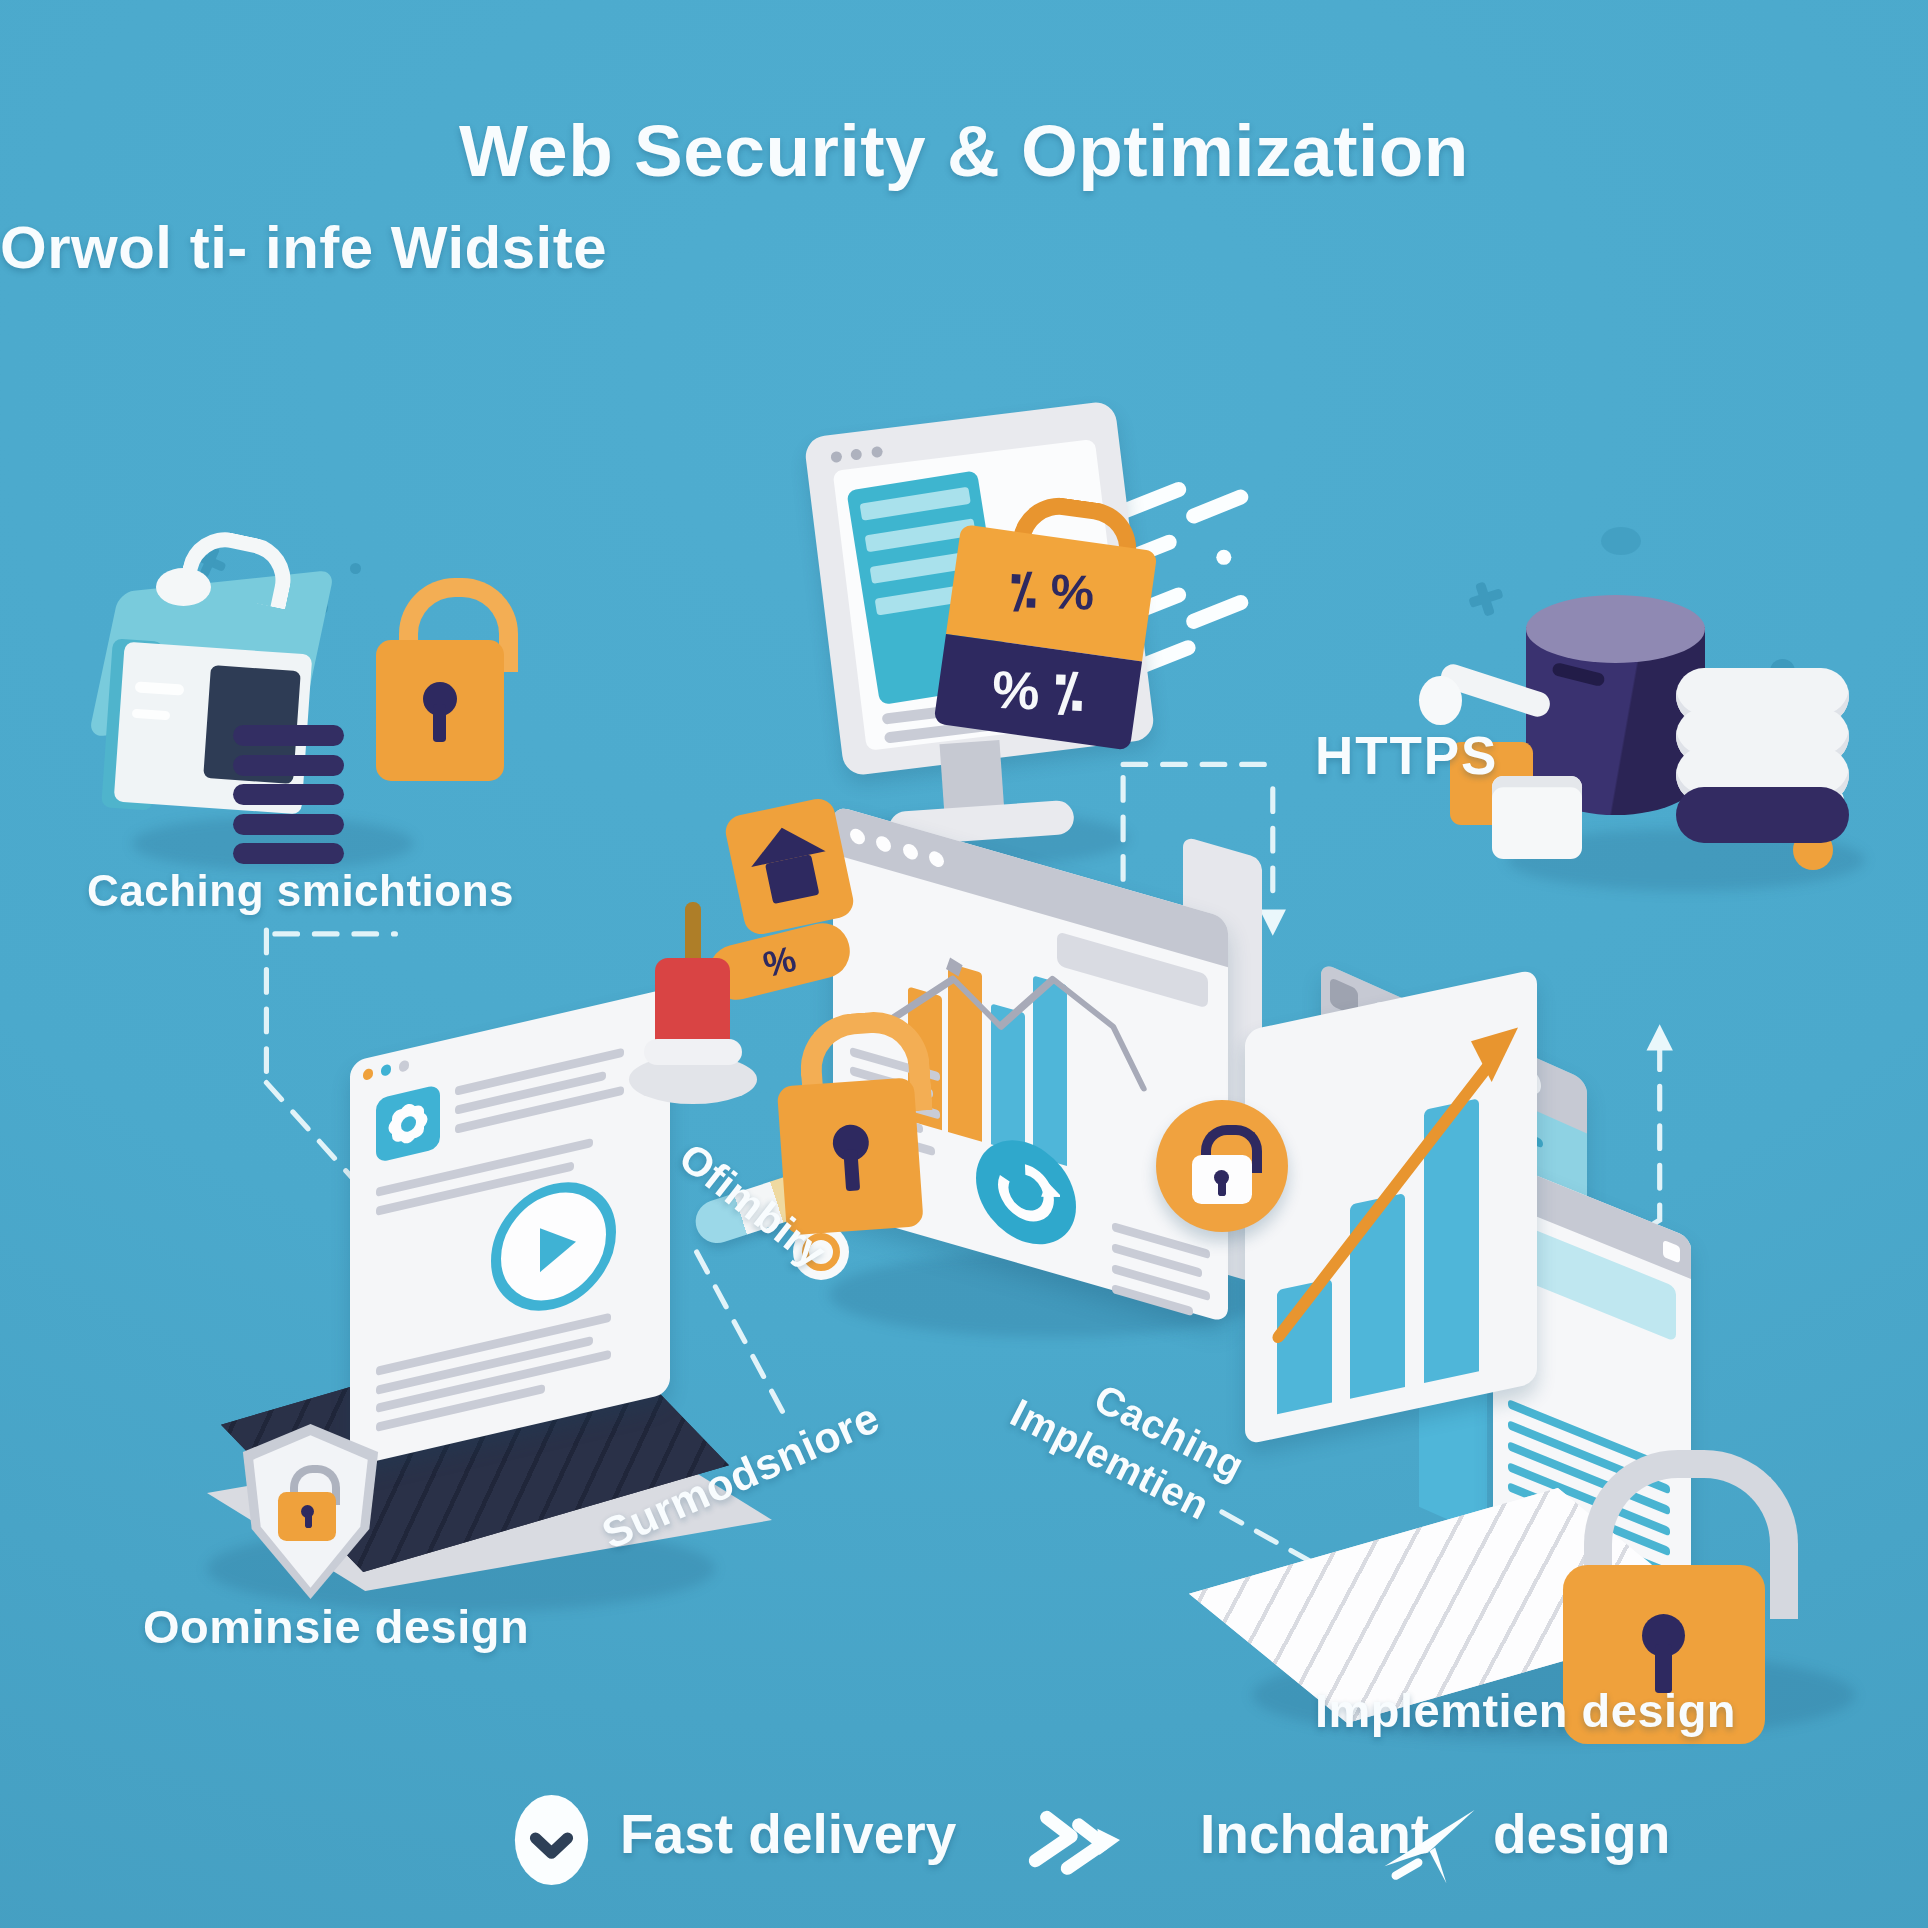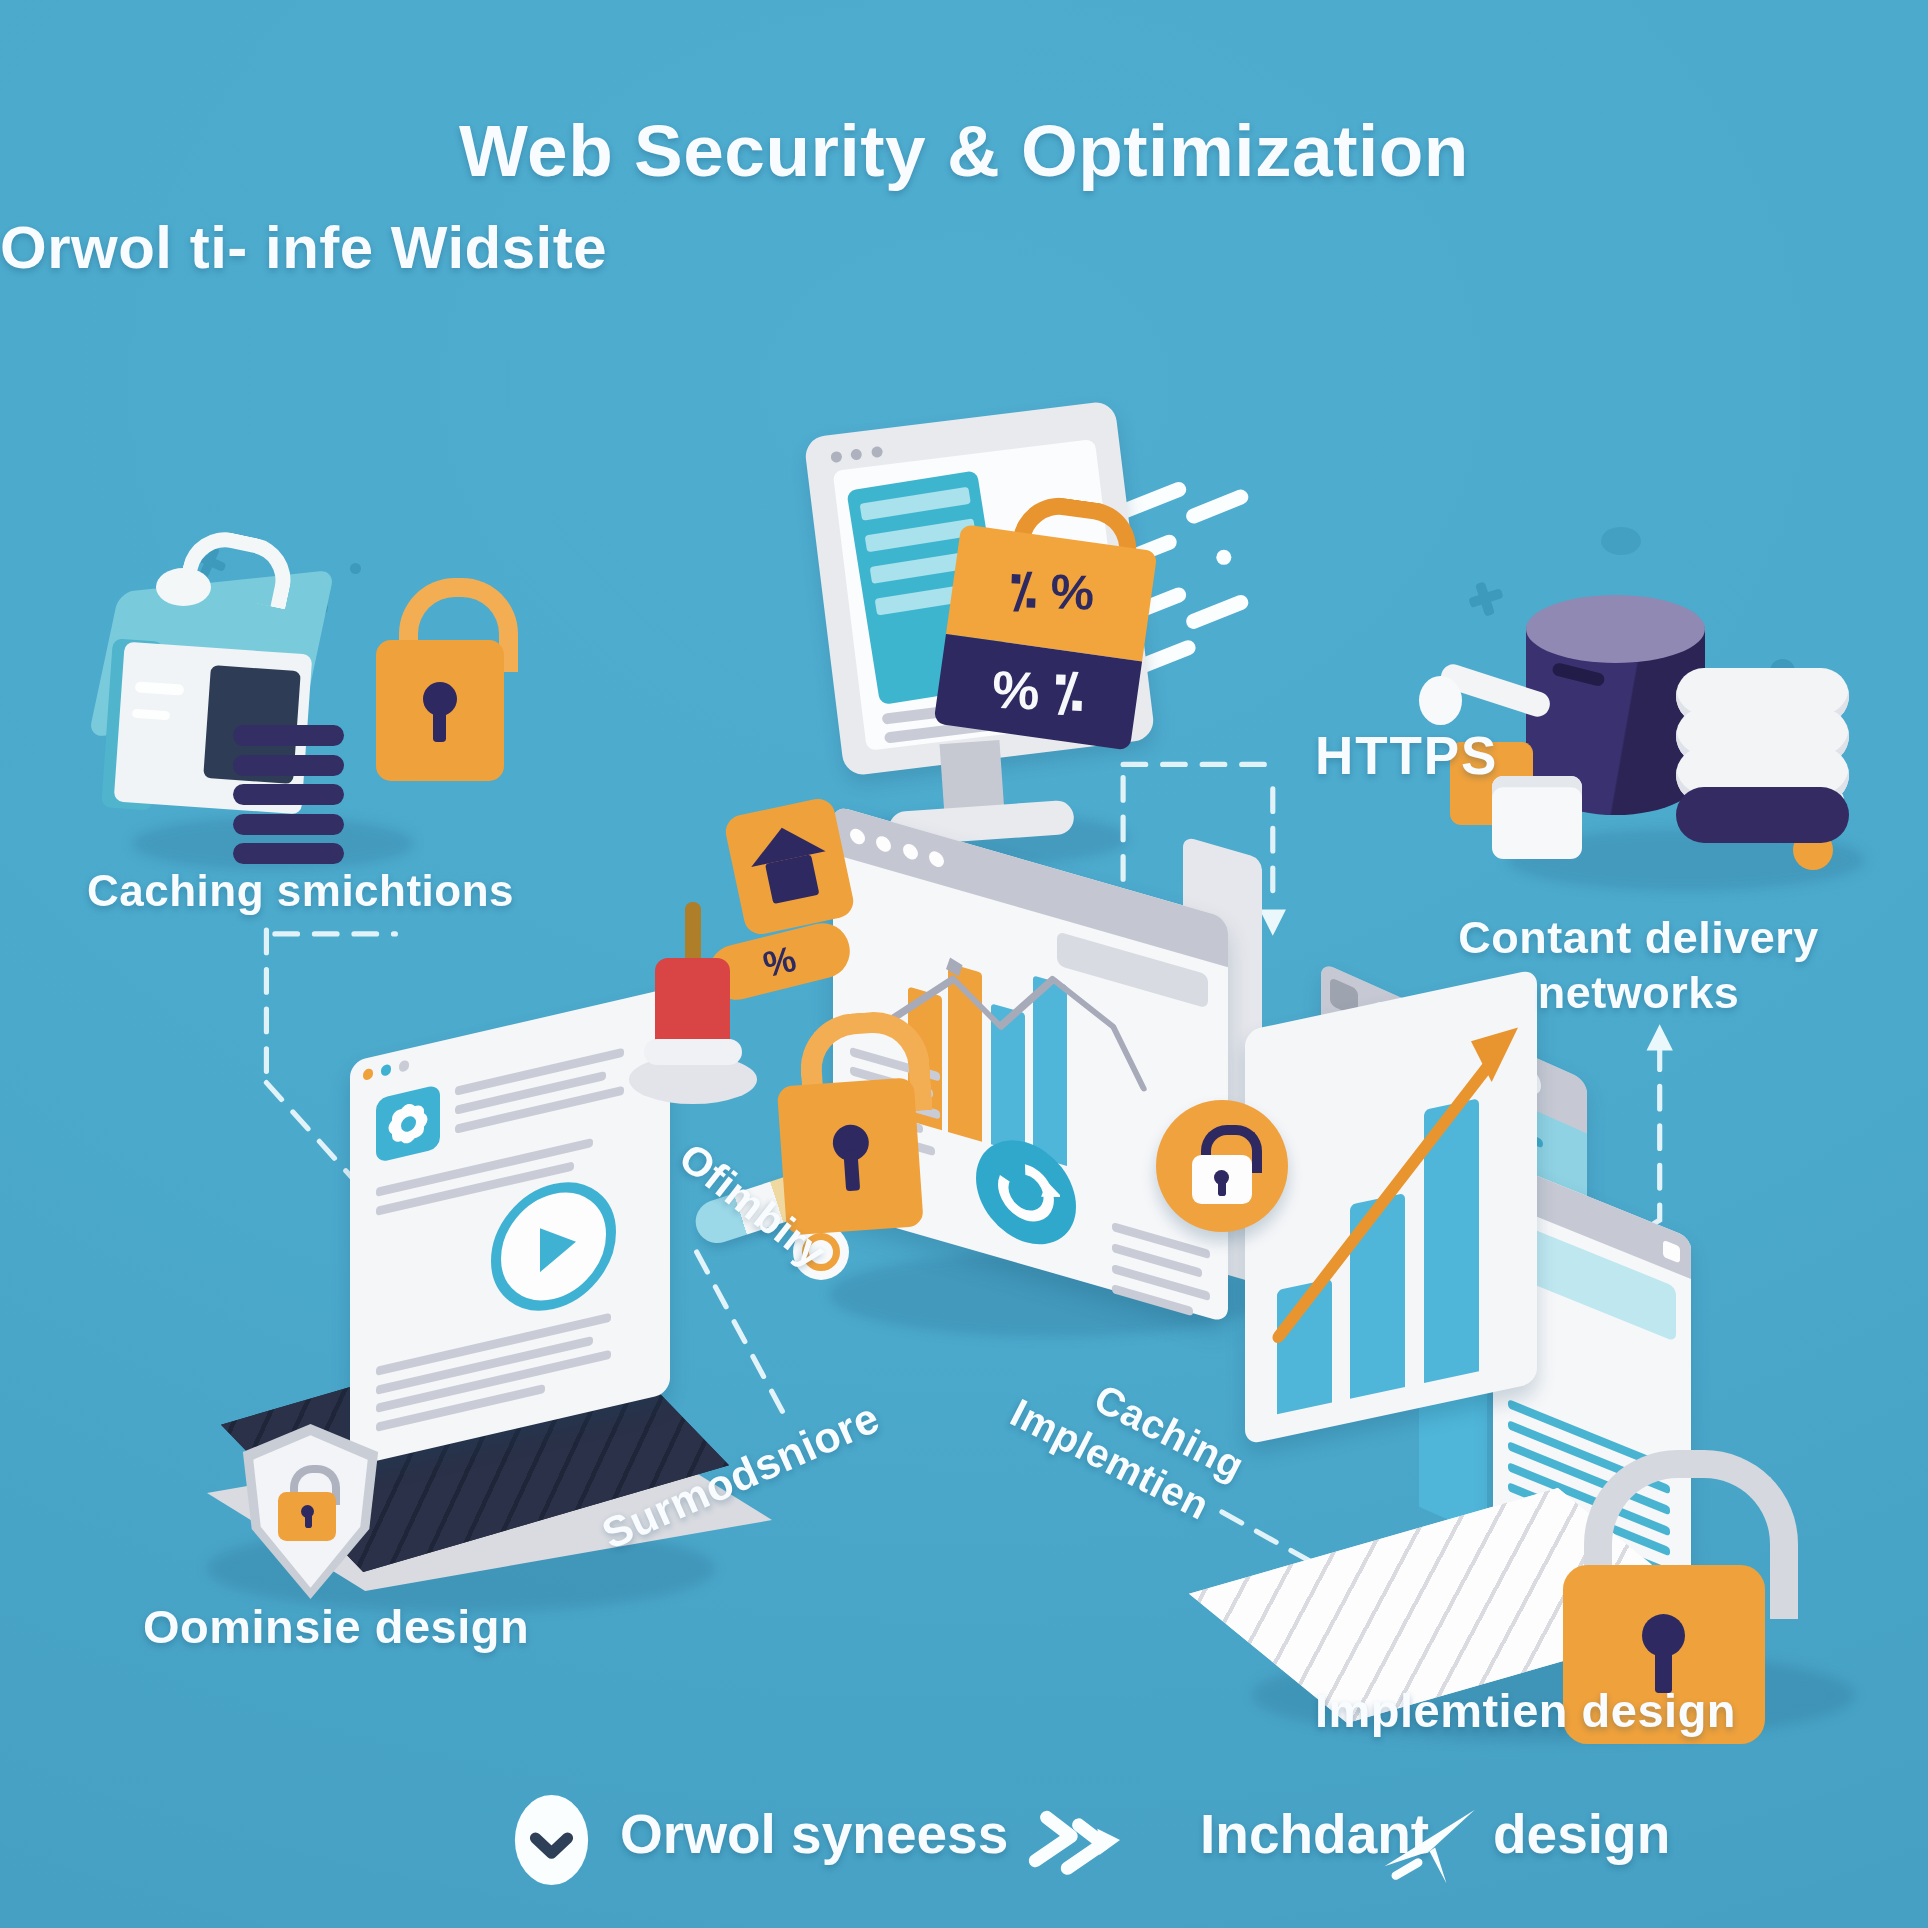--- a/index.html
+++ b/index.html
@@ -294,24 +294,20 @@
       <div class="d" style="top:0;"></div>
       <div class="d" style="top:40px;"></div>
       <div class="d" style="top:79px;"></div>
       <div class="d navy" style="top:119px;"></div>
     </div>
     <div class="cube-o"></div>
     <div class="cube-w"></div>
     <div class="sph-w"></div>
     <div class="sph-o"></div>
   </div>
-  <div class="txt lb-cdn">
-    <span>Contant delivery</span><br>
-    <span>networks</span>
-  </div>
 
   <div class="abs bw-back"></div>
   <div class="abs g-browser">
     <div class="bw">
       <div class="bw-bar">
         <i style="left:17px;"></i>
         <i style="left:43px;"></i>
         <i style="left:70px;"></i>
         <i style="left:96px;"></i>
       </div>
@@ -468,21 +464,21 @@
   </div>
   <div class="txt lb-resp">
     <span>Implemtien design</span><br>
   </div>
 
   <div class="legend">
     <svg class="lg-ic" style="left:513px;" width="77" height="94" viewBox="0 0 82 100">
       <ellipse cx="41" cy="50" rx="39" ry="48" fill="#FBFEFF"></ellipse>
       <polyline points="24,48 41,64 58,48" fill="none" stroke="#2E4057" stroke-width="12" stroke-linecap="round" stroke-linejoin="round"></polyline>
     </svg>
-    <div class="lg-label" style="left:620px;">Orwol syneess</div>
+    <div class="lg-label" style="left:620px;">Fast delivery</div>
 
     <svg class="lg-ic" style="left:1024px;" width="98" height="94" viewBox="0 0 104 100">
       <polyline points="12,72 50,46 24,26" fill="none" stroke="#FBFEFF" stroke-width="14" stroke-linecap="round" stroke-linejoin="round"></polyline>
       <polyline points="46,80 84,54 58,34" fill="none" stroke="#FBFEFF" stroke-width="14" stroke-linecap="round" stroke-linejoin="round"></polyline>
       <polygon points="78,38 102,50 80,66" fill="#FBFEFF"></polygon>
     </svg>
     <div class="lg-label" style="left:1200px;">Inchdant</div>
 
     <svg class="lg-ic" style="left:1377px;" width="105" height="94" viewBox="0 0 112 100">
       <polygon points="8,78 104,18 56,62" fill="#FBFEFF"></polygon>

